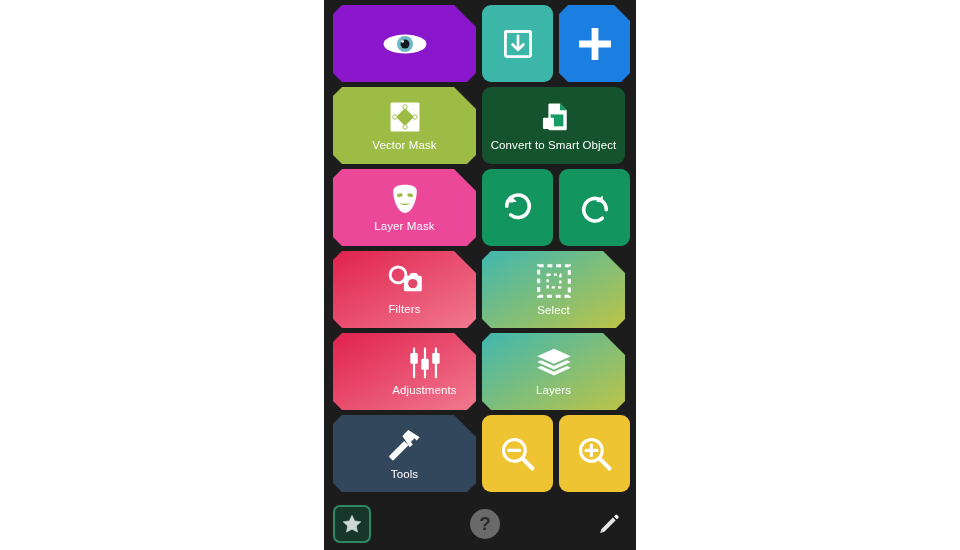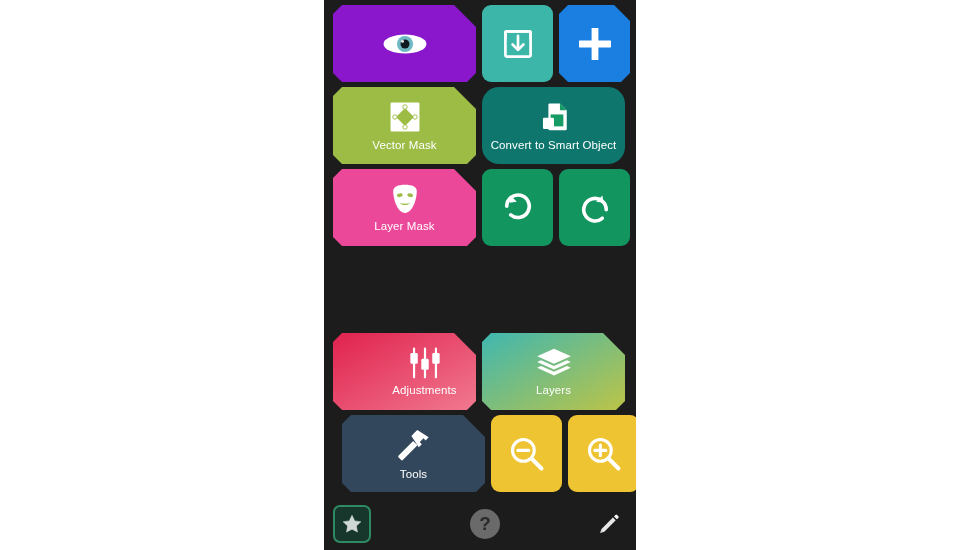--- a/index.html
+++ b/index.html
@@ -159,21 +159,21 @@
         <rect x="3" y="3" width="34" height="34" rx="1.5" fill="#ffffff"></rect>
         <path d="M20 9.5l10.5 10.5L20 30.5 9.5 20z" fill="#9cbc46"></path>
         <circle cx="20" cy="8.2" r="2.6" fill="#ffffff" stroke="#9cbc46" stroke-width="1.1"></circle>
         <circle cx="20" cy="31.8" r="2.6" fill="#ffffff" stroke="#9cbc46" stroke-width="1.1"></circle>
         <circle cx="8.2" cy="20" r="2.6" fill="#ffffff" stroke="#9cbc46" stroke-width="1.1"></circle>
         <circle cx="31.8" cy="20" r="2.6" fill="#ffffff" stroke="#9cbc46" stroke-width="1.1"></circle>
       </svg>
             </span>
             <span class="lbl">Vector Mask</span>
           </div>
-          <div class="tile wide" style="background: #0f766e; border-radius: 17px;">
+          <div class="tile wide" style="background: #14532d;">
             <span class="ico">
       <svg width="34" height="34" viewBox="0 0 40 40">
         <path d="M15 4h12l8 8v22a1.6 1.6 0 0 1-1.6 1.6H15A1.6 1.6 0 0 1 13.4 34V5.6A1.6 1.6 0 0 1 15 4z" fill="#ffffff"></path>
         <path d="M27 4l8 8h-8z" fill="#159b63"></path>
         <rect x="16" y="17" width="15" height="14" fill="#159b63"></rect>
         <rect x="7" y="21" width="13" height="13" rx="1.4" fill="#ffffff"></rect>
       </svg>
             </span>
             <span class="lbl">Convert to Smart Object</span>
           </div>
@@ -201,20 +201,39 @@
           <div class="tile small iconly" style="background: rgb(18, 149, 94);">
             <span class="ico">
       <svg width="38" height="38" viewBox="0 0 44 44">
         <path d="M9 20a13 13 0 1 0 4.6-9.9" fill="none" stroke="#ffffff" stroke-width="4.2" stroke-linecap="round" transform="rotate(180 22 22)"></path>
         <path d="M30.6 7.6l1.1 8.2-8.3-1.0z" fill="#ffffff"></path>
       </svg>
             </span>
           </div>
         </div>
         <div class="row">
+          <div class="tile wide chamfer" style="background: linear-gradient(150deg, rgb(224, 34, 79) 0%, rgb(241, 121, 143) 100%);">
+            <span class="ico">
+      <svg width="38" height="34" viewBox="0 0 44 38">
+        <circle cx="14" cy="12" r="9.2" fill="none" stroke="#ffffff" stroke-width="3.4"></circle>
+        <path d="M22.5 13h4.2l2.2-3.2h6.4L37.5 13h2.2a1.8 1.8 0 0 1 1.8 1.8v14.4a1.8 1.8 0 0 1-1.8 1.8H22.5a1.8 1.8 0 0 1-1.8-1.8V14.8A1.8 1.8 0 0 1 22.5 13z" fill="#ffffff"></path>
+        <circle cx="31" cy="22" r="5.4" fill="#e3466b"></circle>
+      </svg>
+            </span>
+            <span class="lbl">Filters</span>
+          </div>
+          <div class="tile wide chamfer" style="background: linear-gradient(150deg, rgb(63, 183, 176) 0%, rgb(188, 196, 71) 100%);">
+            <span class="ico">
+      <svg width="36" height="36" viewBox="0 0 40 40">
+        <rect x="3" y="3" width="34" height="34" fill="none" stroke="#ffffff" stroke-width="3.4" stroke-dasharray="5.5 4.2" stroke-linecap="butt"></rect>
+        <rect x="13" y="13" width="14" height="14" fill="none" stroke="#ffffff" stroke-width="2.6" stroke-dasharray="3.4 3.4"></rect>
+      </svg>
+            </span>
+            <span class="lbl">Select</span>
+          </div>
         </div>
         <div class="row">
           <div class="tile wide chamfer" style="background: linear-gradient(150deg, rgb(224, 34, 79) 0%, rgb(241, 121, 143) 100%); padding-left: 40px;">
             <span class="ico">
       <svg width="36" height="32" viewBox="0 0 42 38">
         <line x1="8" y1="2" x2="8" y2="36" stroke="#ffffff" stroke-width="2.6" stroke-linecap="round"></line>
         <line x1="21" y1="2" x2="21" y2="36" stroke="#ffffff" stroke-width="2.6" stroke-linecap="round"></line>
         <line x1="34" y1="2" x2="34" y2="36" stroke="#ffffff" stroke-width="2.6" stroke-linecap="round"></line>
         <rect x="3.6" y="7" width="8.8" height="13" rx="1.6" fill="#ffffff"></rect>
         <rect x="16.6" y="14" width="8.8" height="13" rx="1.6" fill="#ffffff"></rect>
@@ -228,21 +247,21 @@
       <svg width="38" height="32" viewBox="0 0 44 38">
         <path d="M22 2L42 11 22 20 2 11z" fill="#ffffff"></path>
         <path d="M22 22.5L6.6 15.6 2 17.7l20 9 20-9-4.6-2.1z" fill="#ffffff"></path>
         <path d="M22 29.5L6.6 22.6 2 24.7l20 9 20-9-4.6-2.1z" fill="#ffffff"></path>
       </svg>
             </span>
             <span class="lbl">Layers</span>
           </div>
         </div>
         <div class="row">
-          <div class="tile wide chamfer" style="background: rgb(51, 71, 92); margin-left: 9px;">
+          <div class="tile wide chamfer" style="background: rgb(51, 71, 92);">
             <span class="ico">
       <svg width="38" height="36" viewBox="0 0 42 40">
         <path d="M6.5 36.5l-2.6-2.6a1.6 1.6 0 0 1 0-2.3L20 15.5l4.9 4.9L8.8 36.5a1.6 1.6 0 0 1-2.3 0z" fill="#ffffff"></path>
         <path d="M21.5 6.5l3.2-3.2 12.6 8.2-3.4 3.4-2.3-2.3-4.2 4.2 2.3 2.3-3.4 3.4-8.2-12.6z" fill="#ffffff"></path>
       </svg>
             </span>
             <span class="lbl">Tools</span>
           </div>
           <div class="tile small iconly" style="background: rgb(239, 196, 51);">
             <span class="ico">

